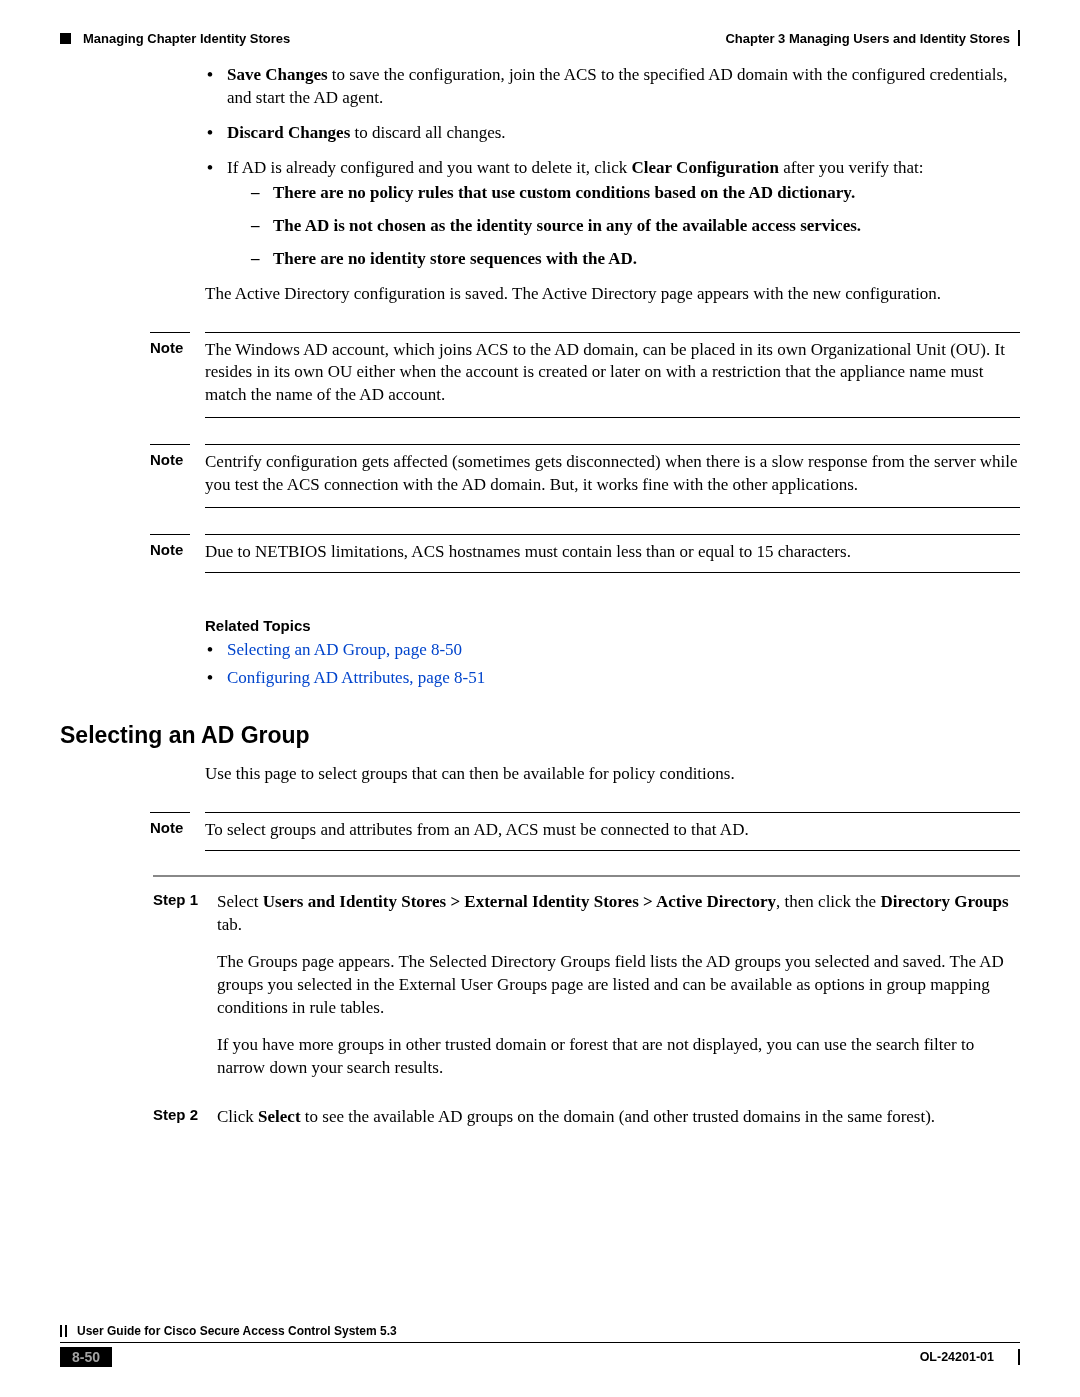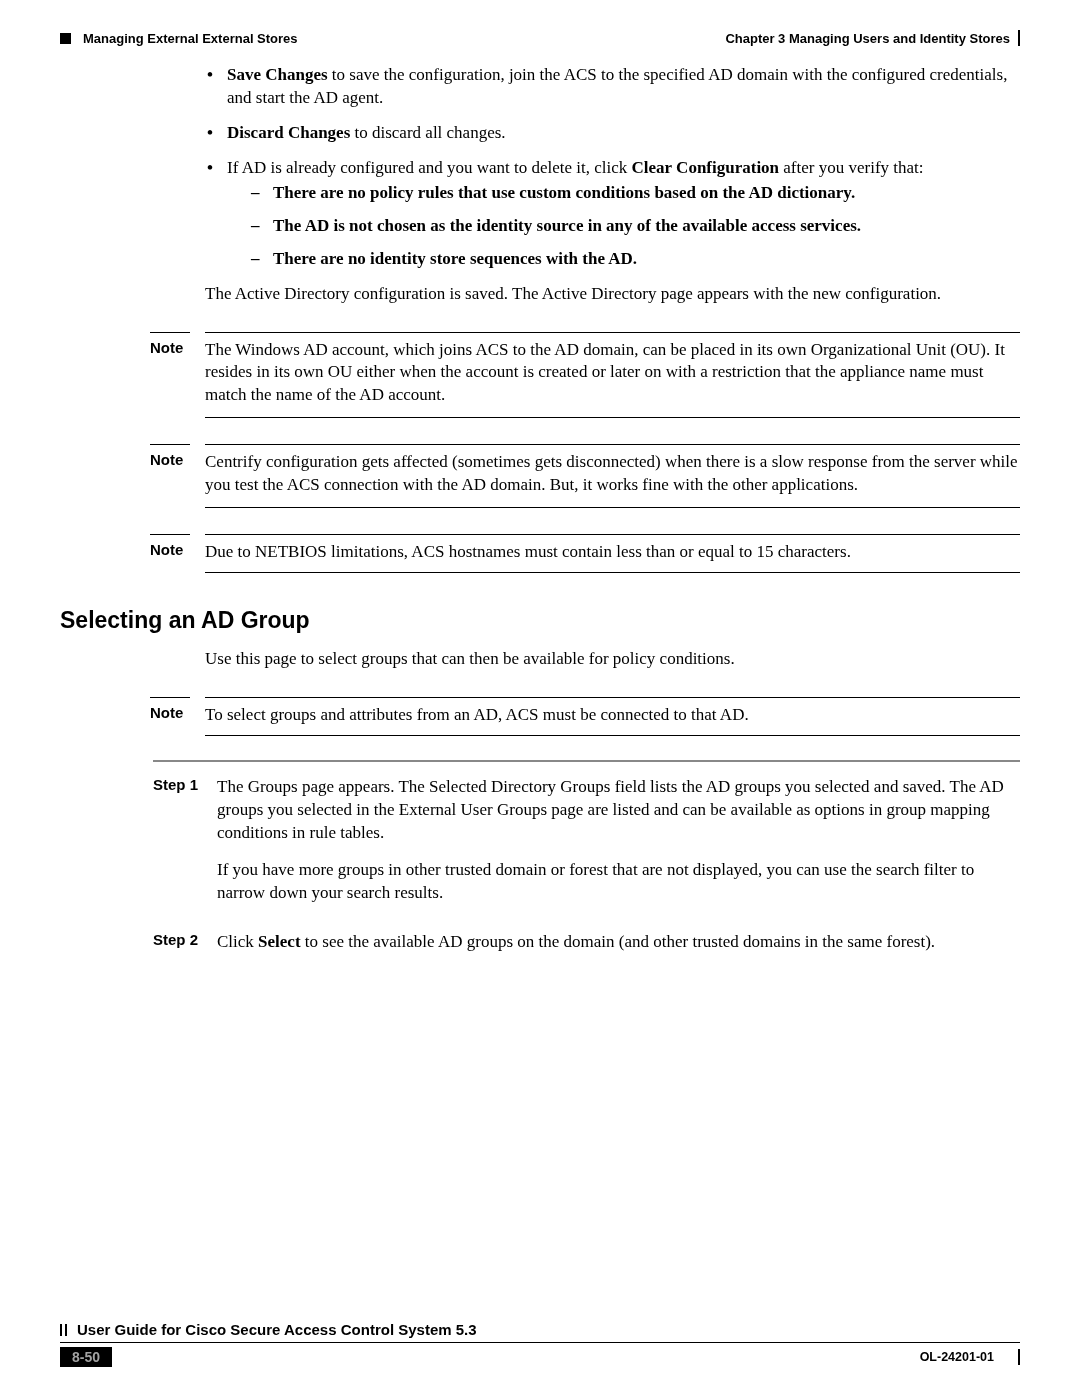--- a/index.html
+++ b/index.html
@@ -65,21 +65,21 @@
   .step-body { flex: 1; line-height: 1.35; }
   .step-body p { margin: 0 0 14px 0; }
   .step-divider { border-top: 2.5px solid #888; margin: 24px 0 14px 0; }
   .footer {
     position: absolute;
     bottom: 30px;
     left: 60px; right: 60px;
   }
   .footer-line1 {
     display: flex; align-items: center; gap: 10px;
-    font-family: Arial, Helvetica, sans-serif; font-weight: bold; font-size: 15px;
+    font-family: Arial, Helvetica, sans-serif; font-weight: bold; font-size: 12px;
     border-bottom: 1px solid #000; padding-bottom: 4px;
   }
   .footer-line1 .ticks { display:flex; gap:3px; }
   .tick-v { width:2px; height:12px; background:#000; display:inline-block; }
   .footer-line2 {
     display:flex; justify-content: space-between; align-items:center; padding-top:4px;
     font-family: Arial, Helvetica, sans-serif; font-size: 12.5px; font-weight: bold;
   }
   .page-num-box {
     background:#000; color:#a3a3a3; padding: 2px 12px; font-family: Arial, Helvetica, sans-serif;
@@ -89,21 +89,21 @@
   b { font-weight: bold; }
 </style>
 </head>
 <body>
 
 <div class="page">
 
   <div class="header">
     <div class="header-left">
       <span class="black-square"></span>
-      <span>Managing External External Stores</span>
+      <span>Managing Chapter Identity Stores</span>
     </div>
     <div class="header-right">
       <span>Chapter 3      Managing Users and Identity Stores</span>
       <span class="black-bar-v"></span>
     </div>
   </div>
 
   <div class="indent-block">
 
     <ul class="bullets">
@@ -140,40 +140,50 @@
     <div class="note-body-col">Centrify configuration gets affected (sometimes gets disconnected) when there is a slow response from the server while you test the ACS connection with the AD domain. But, it works fine with the other applications.</div>
   </div>
 
   <div class="note-block" style="margin-left:90px;">
     <div class="note-label-col">
       <span class="note-label">Note</span>
     </div>
     <div class="note-body-col single-line">Due to NETBIOS limitations, ACS hostnames must contain less than or equal to 15 characters.</div>
   </div>
 
+  <div class="indent-block">
+    <div class="related-heading">Related Topics</div>
+    <ul class="links">
+      <li><span class="link">Selecting an AD Group, page 8-50</span></li>
+      <li><span class="link">Configuring AD Attributes, page 8-51</span></li>
+    </ul>
+  </div>
 
   <h2 class="section-title">Selecting an AD Group</h2>
 
   <div class="indent-block">
     <p class="p-after" style="margin-top:0;font-family:Liberation Serif, serif;">Use this page to select groups that can then be available for policy conditions.</p>
   </div>
 
   <div class="note-block" style="margin-left:90px;">
     <div class="note-label-col">
       <span class="note-label">Note</span>
     </div>
     <div class="note-body-col single-line">To select groups and attributes from an AD, ACS must be connected to that AD.</div>
   </div>
 
   <div style="margin-left:93px;">
     <div class="step-divider"></div>
 
     <div class="step-row">
       <div class="step-label">Step 1</div>
       <div class="step-body">
+        <p>
+          <span>Select </span><b>Users and Identity Stores &gt; External Identity Stores &gt; Active Directory</b><span>, then click the </span><b>Directory Groups</b><span> tab.</span>
+        </p>
         <p>The Groups page appears. The Selected Directory Groups field lists the AD groups you selected and saved. The AD groups you selected in the External User Groups page are listed and can be available as options in group mapping conditions in rule tables.</p>
         <p>If you have more groups in other trusted domain or forest that are not displayed, you can use the search filter to narrow down your search results.</p>
       </div>
     </div>
 
     <div class="step-row">
       <div class="step-label">Step 2</div>
       <div class="step-body">
         <p>
           <span>Click </span><b>Select</b><span> to see the available AD groups on the domain (and other trusted domains in the same forest).</span>

